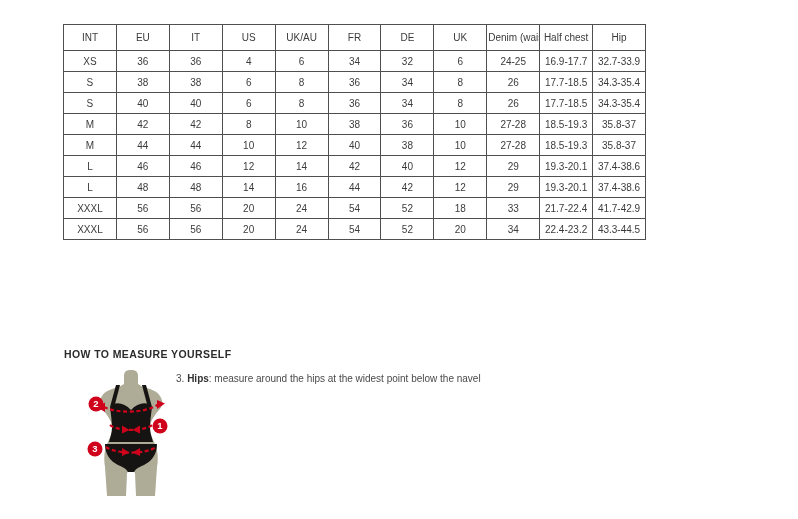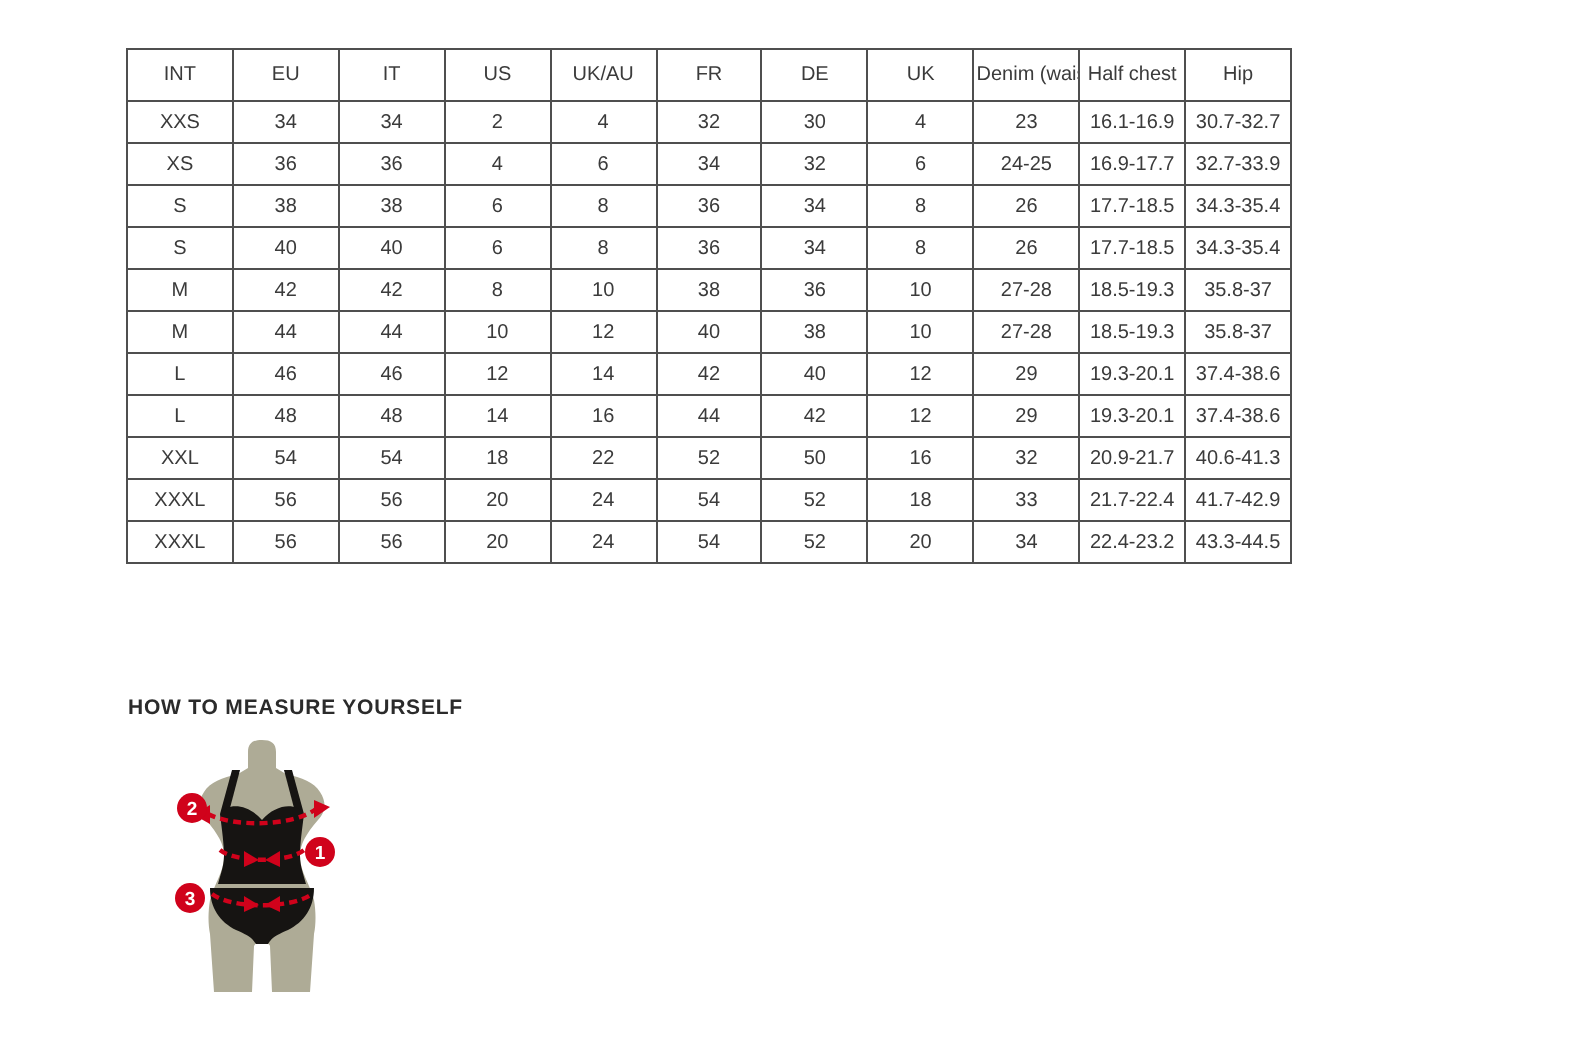--- a/index.html
+++ b/index.html
@@ -53,33 +53,20 @@
           <th>FR</th>
           <th>DE</th>
           <th>UK</th>
           <th>Denim (waist)</th>
           <th>Half chest</th>
           <th>Hip</th>
         </tr>
     </thead>
     <tbody>
         <tr>
-          <td>XXS</td>
-          <td>34</td>
-          <td>34</td>
-          <td>2</td>
-          <td>4</td>
-          <td>32</td>
-          <td>30</td>
-          <td>4</td>
-          <td>23</td>
-          <td>16.1-16.9</td>
-          <td>30.7-32.7</td>
-        </tr>
-        <tr>
           <td>XS</td>
           <td>36</td>
           <td>36</td>
           <td>4</td>
           <td>6</td>
           <td>34</td>
           <td>32</td>
           <td>6</td>
           <td>24-25</td>
           <td>16.9-17.7</td>
@@ -155,33 +142,20 @@
           <td>48</td>
           <td>48</td>
           <td>14</td>
           <td>16</td>
           <td>44</td>
           <td>42</td>
           <td>12</td>
           <td>29</td>
           <td>19.3-20.1</td>
           <td>37.4-38.6</td>
-        </tr>
-        <tr>
-          <td>XXL</td>
-          <td>54</td>
-          <td>54</td>
-          <td>18</td>
-          <td>22</td>
-          <td>52</td>
-          <td>50</td>
-          <td>16</td>
-          <td>32</td>
-          <td>20.9-21.7</td>
-          <td>40.6-41.3</td>
         </tr>
         <tr>
           <td>XXXL</td>
           <td>56</td>
           <td>56</td>
           <td>20</td>
           <td>24</td>
           <td>54</td>
           <td>52</td>
           <td>18</td>
@@ -257,15 +231,16 @@
         <text x="84" y="59.4" text-anchor="middle" font-size="9.5" font-weight="bold" fill="#ffffff" font-family="Liberation Sans, sans-serif">1</text>
       </g>
       <g>
         <circle cx="19" cy="79" r="7.5" fill="#d0021b"></circle>
         <text x="19" y="82.4" text-anchor="middle" font-size="9.5" font-weight="bold" fill="#ffffff" font-family="Liberation Sans, sans-serif">3</text>
       </g>
     </svg>
   </div>
 
   <ul class="steps">
+    <li class="step"><span>3. </span><b>Hips</b><span>: measure around the hips at the widest point below the navel</span></li>
   </ul>
 
 </div>
 
 </body></html>

